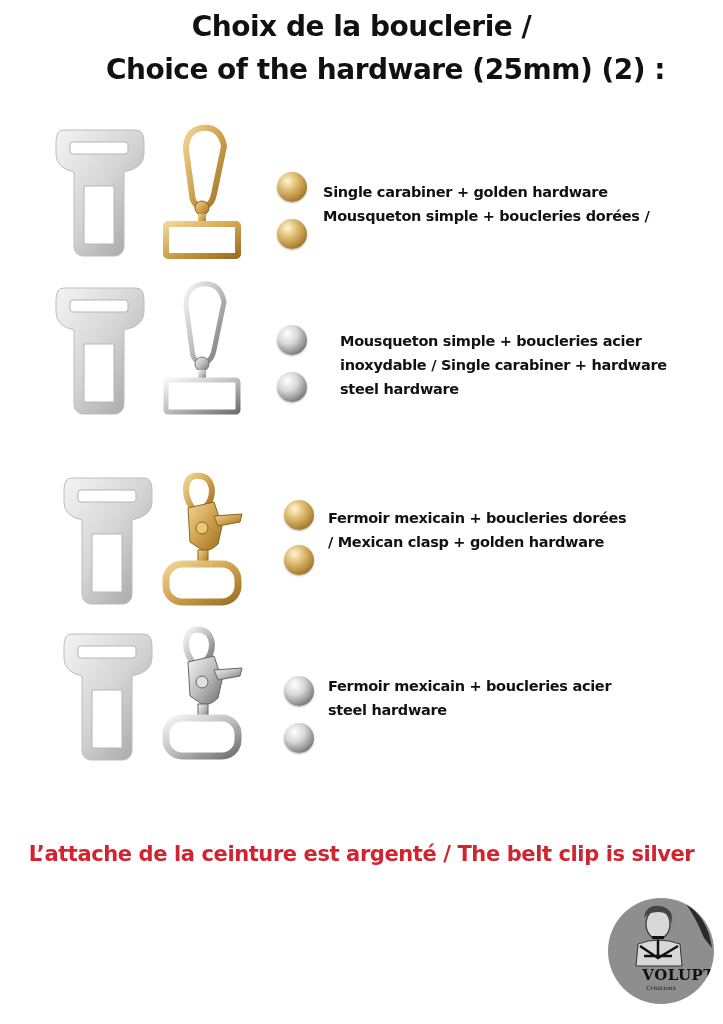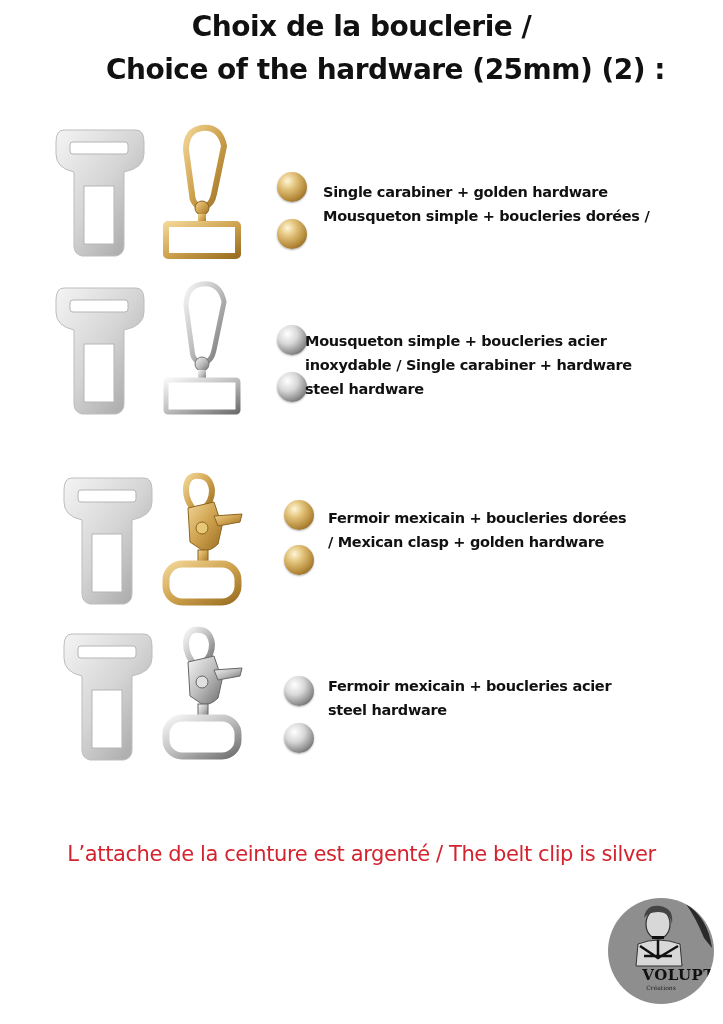--- a/index.html
+++ b/index.html
@@ -7,21 +7,21 @@
   .title { position:absolute; left:0; width:723px; text-align:center; font-weight:bold; font-size:28px; letter-spacing:-0.5px; color:#111; }
   .t1 { top:10px; }
   .t2 { top:53px;padding-left:24px; }
   .option { position:absolute; left:0; width:723px; }
   .clip { position:absolute; }
   .hook { position:absolute; }
   .dot { position:absolute; width:30px; height:30px; border-radius:50%; }
   .dot.gold { background:radial-gradient(circle at 35% 30%, #fff6d6 0%, #e2c27a 30%, #b58a3a 65%, #6b4a14 100%); box-shadow:0 1px 2px rgba(0,0,0,0.3); }
   .dot.silver { background:radial-gradient(circle at 35% 30%, #ffffff 0%, #d8d8d8 35%, #8a8a8a 70%, #2e2e2e 100%); box-shadow:0 1px 2px rgba(0,0,0,0.3); }
   .desc { position:absolute; font-weight:bold; font-size:14.5px; line-height:24px; color:#111; letter-spacing:-0.3px; }
-  .footer-note { position:absolute; top:842px; left:0; width:723px; text-align:center; color:#d3232f; font-weight:normal; font-size:21px; letter-spacing:-0.4px; }
+  .footer-note { position:absolute; top:842px; left:0; width:723px; text-align:center; color:#d3232f; font-weight:bold; font-size:21px; letter-spacing:-0.4px; }
   .logo { position:absolute; left:608px; top:898px; width:106px; height:106px; border-radius:50%; background:#8e8e8e; overflow:hidden; }
   .logo-text { position:absolute; left:0; width:106px; top:68px; text-align:center; font-family:"DejaVu Serif", serif; font-weight:bold; font-size:15px; color:#111; letter-spacing:0.5px;margin-left:29px; }
   .logo-sub { position:absolute; left:0; width:106px; top:86px; text-align:center; font-family:"DejaVu Serif", serif; font-size:6px; color:#222; }
 </style>
 </head>
 <body>
 
 <div>
   <div class="title t1">Choix de la bouclerie /</div>
   <div class="title t2">Choice of the hardware (25mm) (2) :</div>
@@ -74,21 +74,21 @@
     <rect x="30" y="58" width="30" height="58" fill="#fff" stroke="#b5b5b5"></rect>
   </svg>
   <svg class="hook" style="left:162px;top:2px" width="84" height="136" viewBox="0 0 84 136">
     <path d="M40 4 Q58 2 62 22 L52 70 Q50 80 44 82 L36 82 Q30 78 30 70 L24 26 Q24 6 40 4 Z" fill="none" stroke="url(#chromeGrad)" stroke-width="5"></path>
     <circle cx="40" cy="84" r="7" fill="url(#chromeGrad)" stroke="#777"></circle>
     <rect x="36" y="90" width="8" height="10" fill="url(#chromeGrad)"></rect>
     <rect x="4" y="100" width="72" height="32" rx="2" fill="none" stroke="url(#chromeGrad)" stroke-width="5"></rect>
   </svg>
   <div class="dot silver" style="left:277px;top:47px"></div>
   <div class="dot silver" style="left:277px;top:94px"></div>
-  <div class="desc" style="left:305px;top:51px;">
+  <div class="desc" style="left:340px;top:51px;">
     <div>Mousqueton simple + boucleries acier</div>
     <div>inoxydable / Single carabiner + hardware</div>
     <div>steel hardware</div>
   </div>
 </div>
 
 <div class="option" style="top:468px;height:150px;padding-left:45px;">
   <svg class="clip" style="left:62px;top:8px" width="92" height="130" viewBox="0 0 92 130">
     <path d="M10 2 H82 Q90 2 90 14 V26 Q90 40 70 44 V118 Q70 126 62 128 H28 Q20 126 20 118 V44 Q2 40 2 26 V14 Q2 2 10 2 Z" fill="url(#silverGrad)" stroke="#bdbdbd"></path>
     <rect x="16" y="14" width="58" height="12" rx="3" fill="#fff" stroke="#b5b5b5"></rect>

